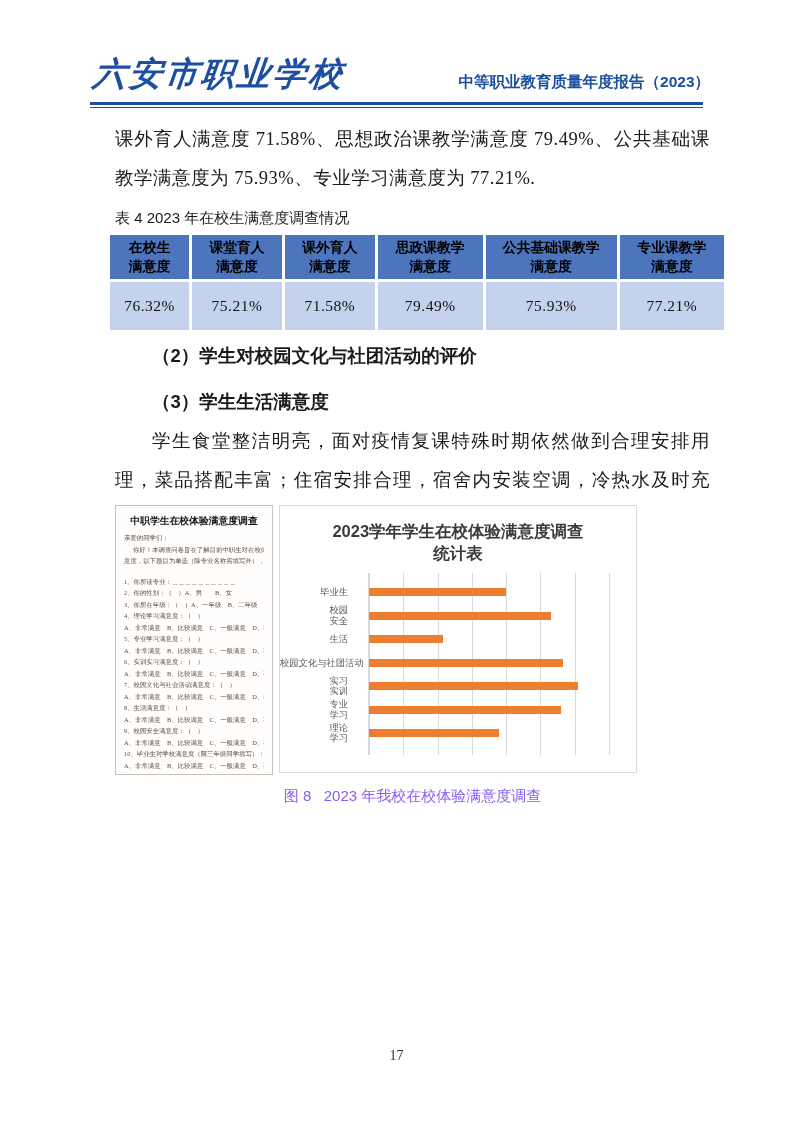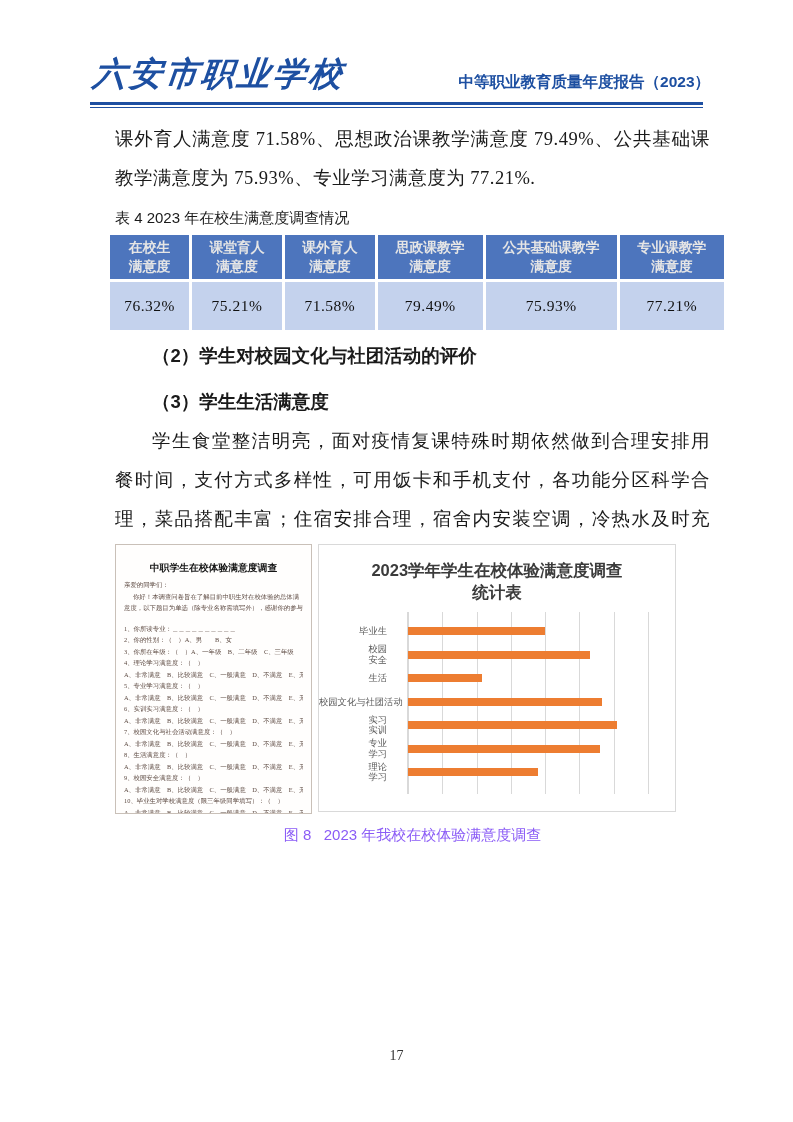--- a/index.html
+++ b/index.html
@@ -55,38 +55,38 @@
     font-family:"Liberation Sans","DejaVu Sans",sans-serif;
     font-weight:normal;font-size:15px;text-align:left;
     margin:11px 0 7px 0;white-space:pre;
   }
   .sat-table{width:599px;margin-left:-5px;background:#fff;}
   .t-row{display:grid;
     grid-template-columns:13.2% 15% 15% 17.5% 21.9% 17.4%;
     column-gap:3px;}
   .t-row + .t-row{margin-top:3px;}
   .th{
-    background:var(--table_header_bg,#4d75bd);color:#e5e5e5;
+    background:var(--table_header_bg,#4d75bd);color:#000000;
     font-family:"Liberation Sans","DejaVu Sans",sans-serif;
     font-weight:600;font-size:13.8px;line-height:1.38;
     display:flex;align-items:center;justify-content:center;
     text-align:center;height:44px;white-space:pre;
   }
   .td{
     background:var(--table_row_bg,#c4d2ed);color:#111;
     font-size:15.5px;display:flex;align-items:center;justify-content:center;
     height:48px;letter-spacing:.5px;
   }
 
   
   .figure-row{display:flex;gap:6px;margin-top:5px;}
   .q-box{
-    width:197px;height:270px;box-sizing:border-box;
+    width:158px;height:270px;box-sizing:border-box;
     border:1px solid #c9c0b8;background:#fffefd;
-    padding:17px 8px 4px 8px;overflow:hidden;
+    padding:9px 8px 4px 8px;overflow:hidden;
   }
   .q-title{
     font-family:"Liberation Sans","DejaVu Sans",sans-serif;
     font-weight:bold;font-size:9.8px;color:#151515;
     text-align:center;margin-bottom:4px;white-space:pre;
   }
   .q-line{
     font-size:6.4px;line-height:11.5px;
     color:var(--questionnaire_text,#5d4a42);
     white-space:pre;overflow:hidden;
@@ -180,21 +180,20 @@
           <div class="td">75.93%</div>
           <div class="td">77.21%</div>
         </div>
     </div>
 
     <div class="sec-heading">（2）学生对校园文化与社团活动的评价</div>
 
     <div class="sec-heading">（3）学生生活满意度</div>
     <div class="para" id="sec3-para">
         <div class="p-line justify indent">学生食堂整洁明亮，面对疫情复课特殊时期依然做到合理安排用</div>
-        <div class="p-line justify">餐时间，支付方式多样性，可用饭卡和手机支付，各功能分区科学合</div>
         <div class="p-line justify">理，菜品搭配丰富；住宿安排合理，宿舍内安装空调，冷热水及时充</div>
       </div>
 
     <div class="figure-row">
 
       <div class="q-box">
         <div class="q-title">中职学生在校体验满意度调查</div>
         <div id="q-lines">
             <div class="q-line">亲爱的同学们：</div>
             <div class="q-line indent">你好！本调查问卷旨在了解目前中职生对在校体验的总体满</div>

